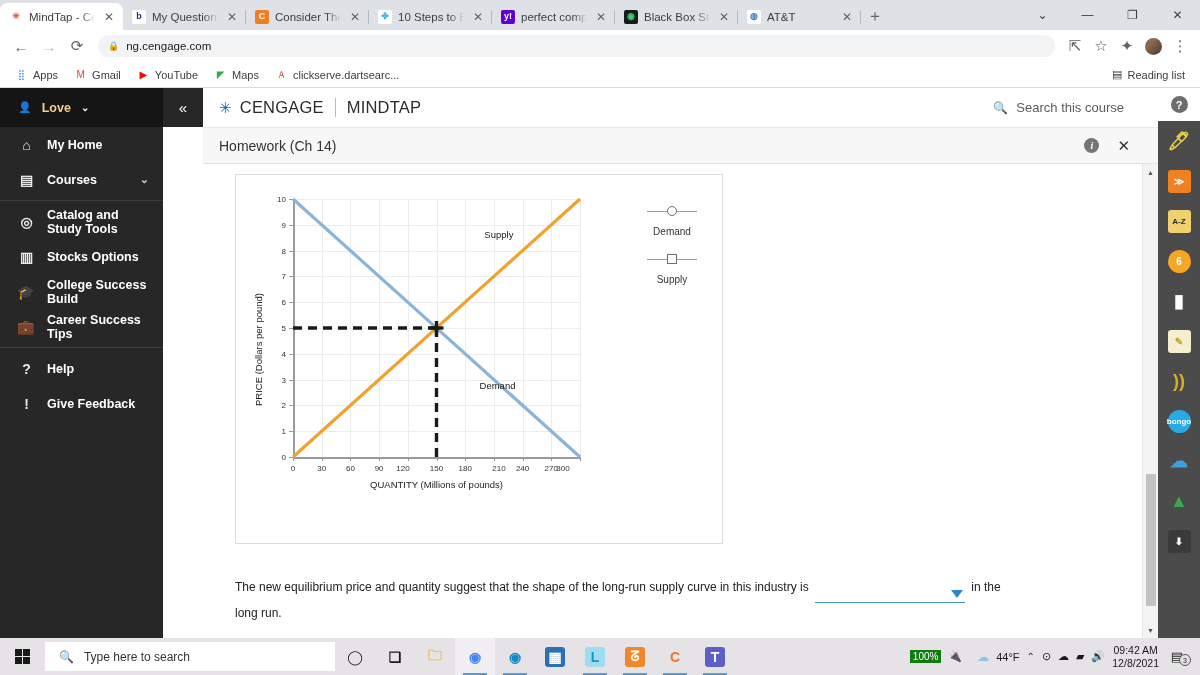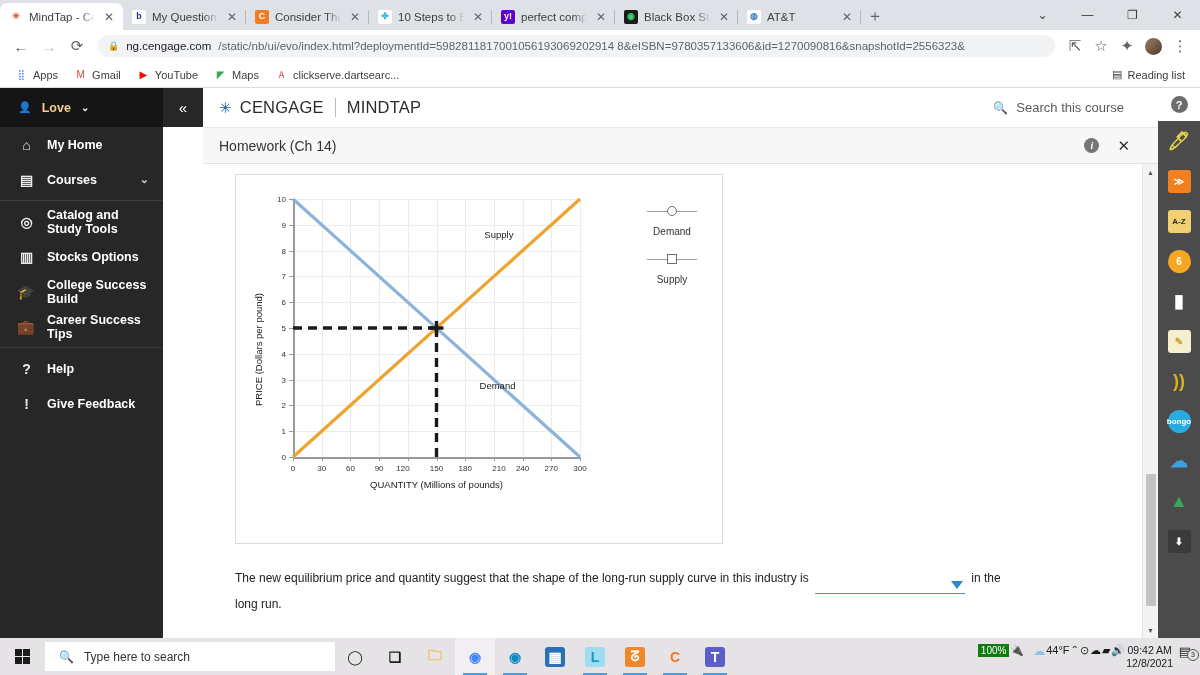--- a/index.html
+++ b/index.html
@@ -148,21 +148,21 @@
   .legrow { display: flex; flex-direction: column; align-items: center;
      margin-bottom: 16px; }
   .legline { position: relative; width: 50px; height: 12px; }
   .legline::before { content: ""; position: absolute; top: 5.5px; left: 0; right: 0;
      height: 1.5px; background: #9a9a9a; }
   .legmark { position: absolute; left: 50%; top: 1px; width: 10px; height: 10px;
      margin-left: -5px; border: 1.4px solid #6e6e6e; background: #fff; }
   .legmark.circ { border-radius: 50%; }
   .legtext { font-size: 10px; color: #333; margin-top: 9px; }
 
-  .qtext { margin-top: 24px; font-size: 12px; color: #222; line-height: 21px;
+  .qtext { margin-top: 33px; font-size: 12px; color: #222; line-height: 21px;
      max-width: 790px; }
   .ddown { display: inline-flex; align-items: center; width: 150px;
      border-bottom: 1.5px solid #4a90c4; height: 17px; vertical-align: -3px;
      margin: 0 3px; justify-content: flex-end; padding-right: 2px; }
   .caret { width: 0; height: 0; border-left: 6px solid transparent;
      border-right: 6px solid transparent; border-top: 8px solid #2e86c8; }
 
   .vscroll { position: absolute; right: 0; top: 76px; width: 16px; height: 474px;
      background: #f3f3f3; border-left: 1px solid #e4e4e4; }
   .vscroll .up, .vscroll .dn { height: 16px; display: flex; align-items: center;
@@ -191,22 +191,22 @@
   .winlogo { width: 15px; height: 15px; display: grid; grid-template-columns: 1fr 1fr;
      grid-template-rows: 1fr 1fr; gap: 1.5px; }
   .winlogo i { background: #1a1a1a; display: block; }
   .searchbox { width: 290px; height: 29px; background: #fff; display: flex;
      align-items: center; gap: 10px; padding-left: 14px; font-size: 12px; color: #333; }
   .tbicon { width: 40px; height: 37px; display: flex; align-items: center;
      justify-content: center; position: relative; }
   .tbicon.open::after { content: ""; position: absolute; bottom: 0; left: 8px;
      right: 8px; height: 2.5px; background: #4a9ee0; }
   .tbicon.active { background: #f1eff1; }
-  .tray { margin-left: auto; display: flex; align-items: flex-start; gap: 1px;
-     padding-right: 4px; font-size: 11px; color: #1a1a1a; }
+  .tray { margin-left: auto; display: flex; align-items: center; gap: 7px;
+     padding-right: 12px; font-size: 11px; color: #1a1a1a; }
   .batt { background: #107c10; color: #fff; font-size: 10px; padding: 1px 3px;
      font-weight: normal; }
   .clock { text-align: center; line-height: 13px; font-size: 10.5px; }
   .notif { position: relative; width: 22px; display: flex; align-items: center;
      justify-content: center; }
   .notifbadge { position: absolute; right: -3px; bottom: -2px; width: 12px; height: 12px;
      border-radius: 50%; border: 1px solid #555; background: #e6e3e6; font-size: 7px;
      display: flex; align-items: center; justify-content: center; color: #222; }
 </style>
 </head>
@@ -267,21 +267,20 @@
     </div>
   </div>
 
   <div class="navbar">
     <div class="navbtn">←</div>
     <div class="navbtn dim">→</div>
     <div class="navbtn">⟳</div>
     <div class="omnibox">
       <span class="lock">🔒</span>
       <span class="host">ng.cengage.com</span>
-        <span class="path">/static/nb/ui/evo/index.html?deploymentId=5982811817001056193069202914 8&amp;eISBN=9780357133606&amp;id=1270090816&amp;snapshotId=2556323&amp;</span>
     </div>
     <div class="navicons">
       <div class="navbtn">⇱</div>
       <div class="navbtn">☆</div>
       <div class="navbtn">✦</div>
       <div class="avatar"></div>
       <div class="navbtn">⋮</div>
     </div>
   </div>
 
@@ -427,21 +426,21 @@
                 <div class="xlab" style="left:143.5px">150</div>
                 <div class="tickx" style="left:172.2px"></div>
                 <div class="xlab" style="left:172.2px">180</div>
                 <div class="tickx" style="left:200.89999999999998px"></div>
                 <div class="xlab" style="left:206px">210</div>
                 <div class="tickx" style="left:229.60000000000002px"></div>
                 <div class="xlab" style="left:229.60000000000002px">240</div>
                 <div class="tickx" style="left:258.3px"></div>
                 <div class="xlab" style="left:258.3px">270</div>
                 <div class="tickx" style="left:287px"></div>
-                <div class="xlab" style="left:287px">300</div>
+                <div class="xlab" style="left:270px">300</div>
                 <div class="ticky" style="top:258px"></div>
                 <div class="ylab" style="top:258px">0</div>
                 <div class="ticky" style="top:232.2px"></div>
                 <div class="ylab" style="top:232.2px">1</div>
                 <div class="ticky" style="top:206.4px"></div>
                 <div class="ylab" style="top:206.4px">2</div>
                 <div class="ticky" style="top:180.60000000000002px"></div>
                 <div class="ylab" style="top:180.60000000000002px">3</div>
                 <div class="ticky" style="top:154.8px"></div>
                 <div class="ylab" style="top:154.8px">4</div>

